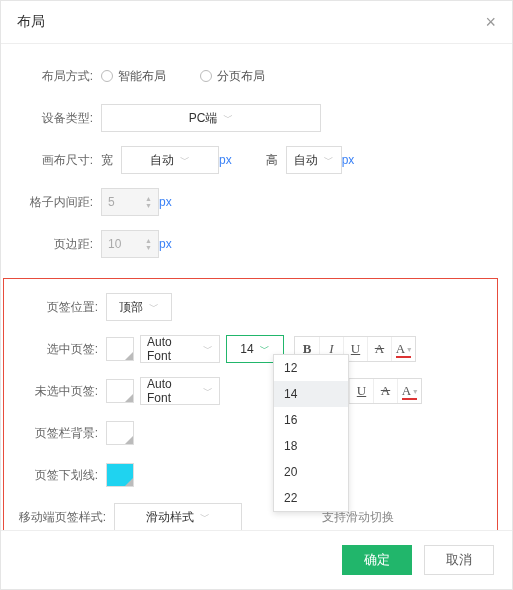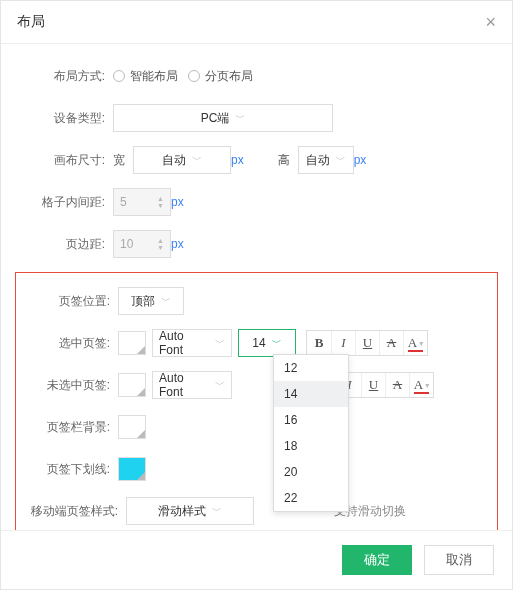--- a/index.html
+++ b/index.html
@@ -2,40 +2,40 @@
 <html><head>
 <meta charset="utf-8">
 <style>
   *{box-sizing:border-box;margin:0;padding:0}
   html,body{width:513px;height:590px;overflow:hidden}
   body{font-family:"Microsoft YaHei",Arial,sans-serif;font-size:12px;color:#333;background:#fff}
   .dlg{width:513px;height:590px;border:1px solid #e5e5e5;display:flex;flex-direction:column}
   .titlebar{display:flex;align-items:center;justify-content:space-between;padding:12px 16px;border-bottom:1px solid #eee}
   .titlebar h1{font-size:14px;font-weight:normal;color:#333}
   .close{font-size:18px;color:#999;cursor:pointer;line-height:1}
-  .body{flex:1;padding:18px 20px 10px 20px;overflow:hidden;position:relative}
+  .body{flex:1;padding:18px 20px 10px 8px;overflow:hidden;position:relative}
   .row{display:flex;align-items:center;margin-bottom:14px;min-height:28px}
   .lbl{width:92px;text-align:right;color:#666;font-size:12px;padding-right:8px;flex-shrink:0}
-  .radios{display:flex;gap:10px}
+  .radios{display:flex;gap:34px}
   .radio{display:flex;align-items:center;gap:5px;color:#555;cursor:pointer}
   .rdot{width:12px;height:12px;border:1px solid #bbb;border-radius:50%;display:inline-flex;align-items:center;justify-content:center}
   .rdot.sel{border-color:#999}
   .rdot.sel::after{content:"";width:6px;height:6px;background:#999;border-radius:50%}
   .sel,.inp{height:28px;border:1px solid #ddd;background:#fff;display:flex;align-items:center;padding:0 6px;font-size:12px;color:#333}
   .sel{justify-content:center;cursor:pointer}
   .sel .chev{color:#bbb;font-size:10px;margin-left:6px}
   .inp input{border:0;outline:0;width:100%;font-size:12px;color:#333;background:transparent}
   .disabled{background:#f5f5f5;color:#aaa}
   .disabled input{color:#aaa}
   .spin{display:flex;flex-direction:column;margin-left:4px}
   .spin span{font-size:7px;line-height:7px;color:#bbb;cursor:pointer}
   .unit{color:#3b82f6}
   .canvas-row .sub{display:flex;align-items:center;margin-right:34px}
   .canvas-row .sublab{color:#555;margin-right:8px}
-  .redbox{border:1px solid #e74c3c;padding:14px 10px 12px 10px;margin:14px -6px 0 -6px}
+  .redbox{border:1px solid #e74c3c;padding:14px 10px 12px 10px;margin:20px -6px 0 -6px}
   .swatch{width:28px;height:24px;border:1px solid #ddd;position:relative;cursor:pointer;background:#fff}
   .swatch::after{content:"";position:absolute;right:0;bottom:0;border-left:8px solid transparent;border-bottom:8px solid #bbb}
   .swatch.cyan{background:#1fd3f0}
   .fmtbar{display:flex;align-items:center;gap:0;margin-left:10px;border:1px solid #ddd}
   .fbtn{width:24px;height:24px;display:flex;align-items:center;justify-content:center;border-left:1px solid #eee;font-family:Georgia,serif;font-size:13px;color:#555;cursor:pointer;background:#fff}
   .fbtn:first-child{border-left:0}
   .fbtn.b{font-weight:bold}
   .fbtn.i{font-style:italic}
   .fbtn.u{text-decoration:underline}
   .fbtn.s{text-decoration:line-through}

